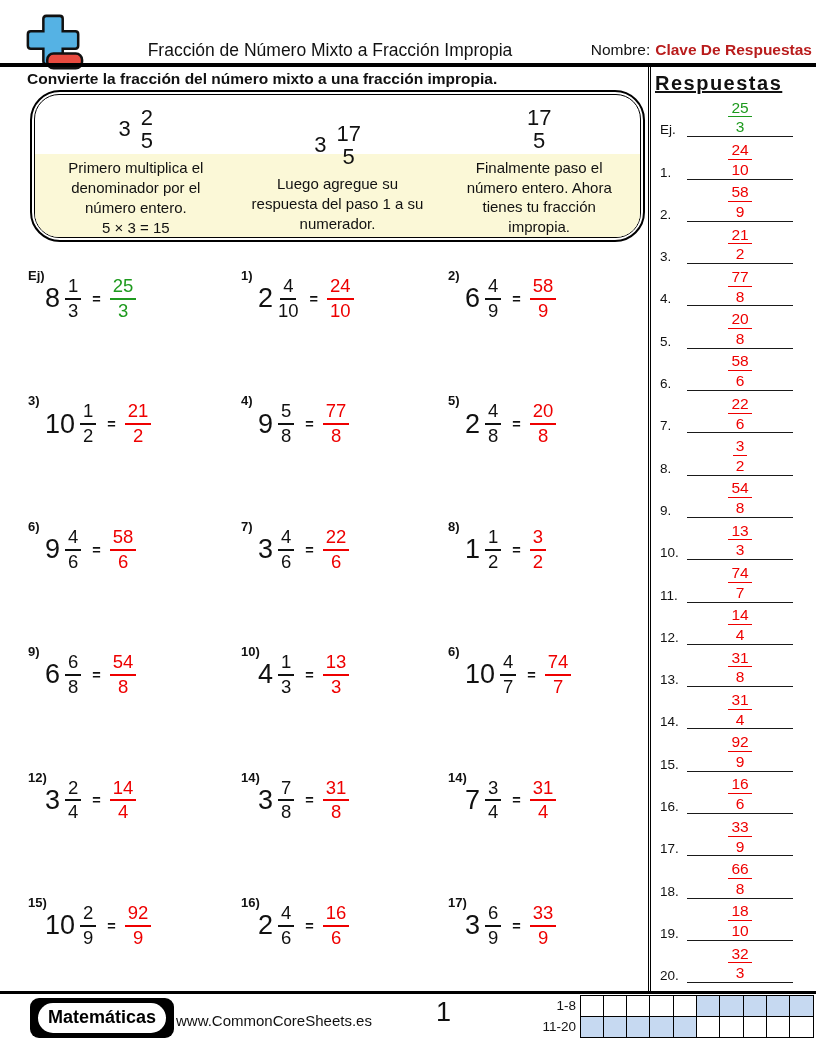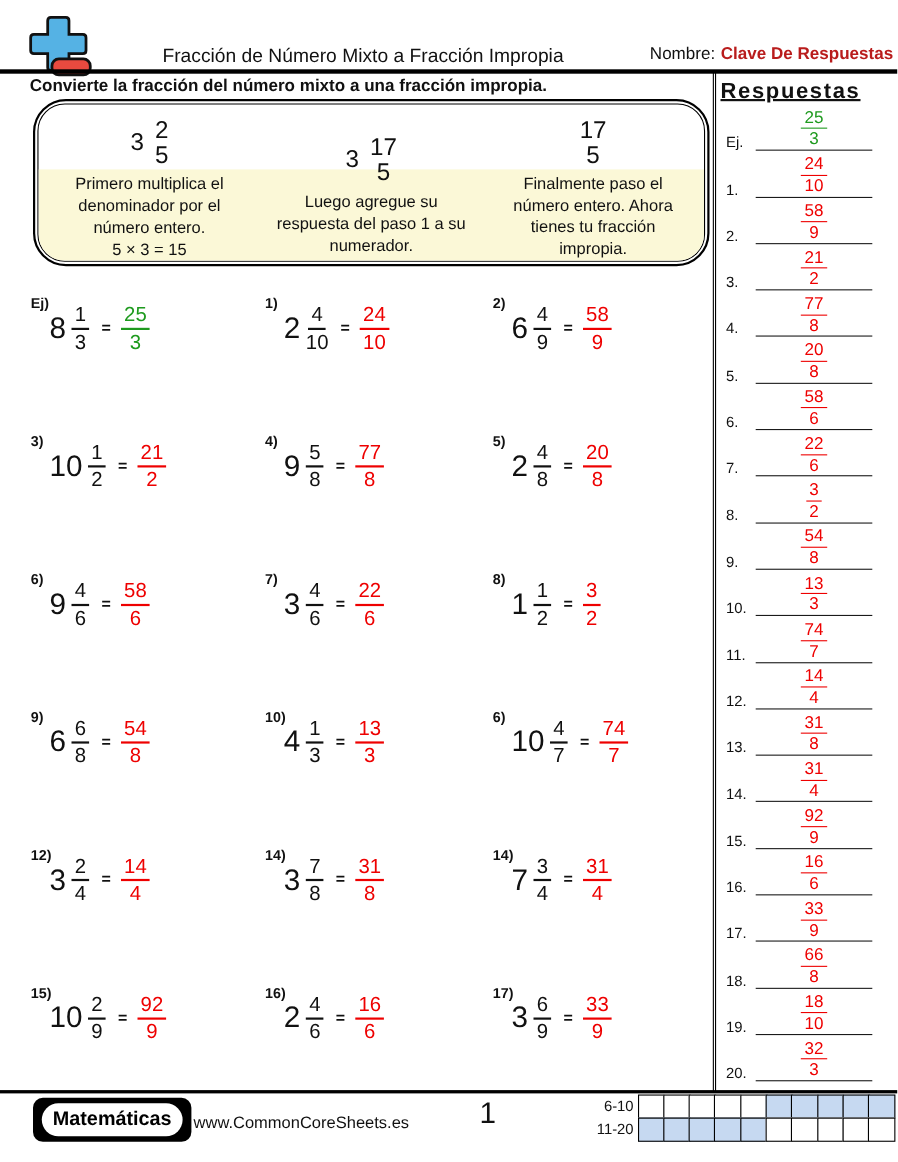--- a/index.html
+++ b/index.html
@@ -609,21 +609,21 @@
   </aside>
 
   <div class="bottom-rule"></div>
   <div class="brand">
     <span class="brand-pill">Matemáticas</span>
   </div>
   <div class="website">www.CommonCoreSheets.es</div>
   <div class="pagenum">1</div>
   <div class="score-table">
     <div class="score-row">
-      <span class="score-label">6-10</span>
+      <span class="score-label">1-8</span>
       <span class="cells">
         <span class="score-cell"></span>
           <span class="score-cell"></span>
           <span class="score-cell"></span>
           <span class="score-cell"></span>
           <span class="score-cell"></span>
           <span class="score-cell hl"></span>
           <span class="score-cell hl"></span>
           <span class="score-cell hl"></span>
           <span class="score-cell hl"></span>

